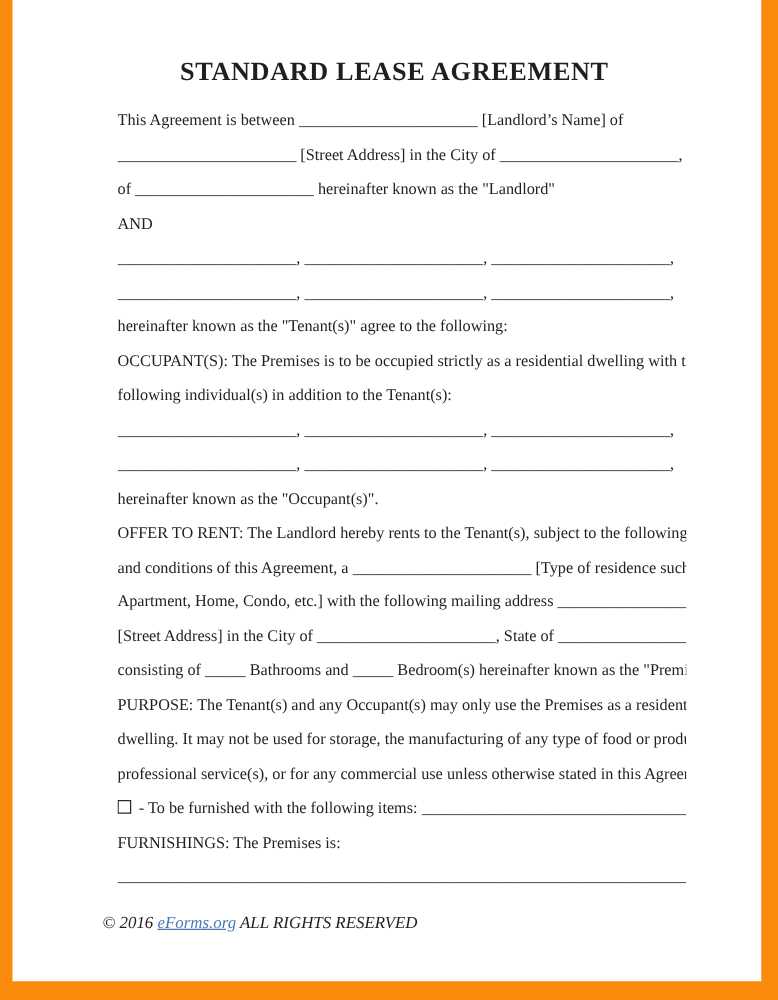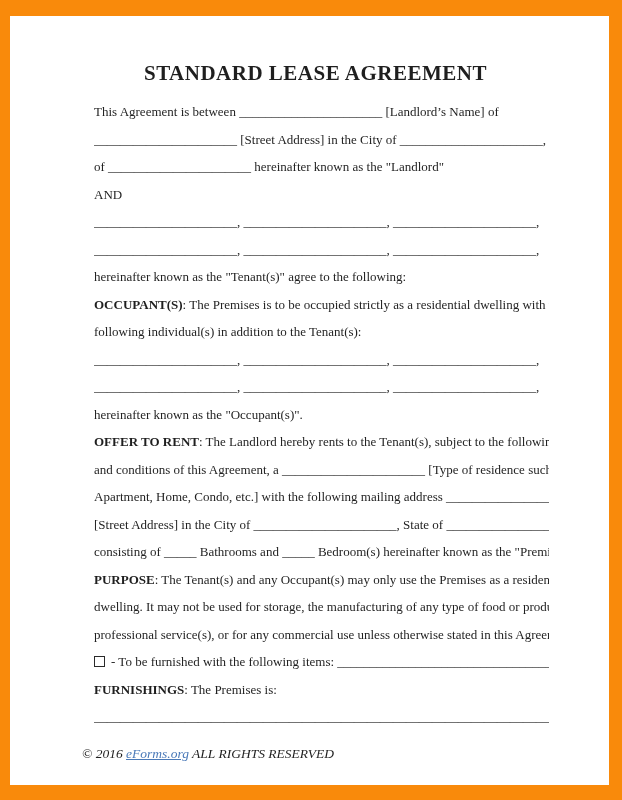--- a/index.html
+++ b/index.html
@@ -5,21 +5,21 @@
   :root{
     --border-color:#F98A0B;
     --text-color:#1f1f1f;
     --link-color:#4A79B8;
   }
   html,body{margin:0;padding:0;background:#fff;}
   .frame{
     width:622px;height:800px;
     box-sizing:border-box;
     background:var(--border-color);
-    padding:16px 13px 15px 10px;
+    padding:0 13px 15px 10px;
   }
   .page{
     width:100%;height:100%;
     box-sizing:border-box;
     background:#ffffff;
     padding:44px 60px 0 72px;
     font-family:"Liberation Serif","DejaVu Serif",serif;
     font-size:13px;
     color:var(--text-color);
     overflow:hidden;
@@ -33,21 +33,21 @@
     letter-spacing:0.5px;
     white-space:nowrap;
   }
   .line{
     height:27.5px;
     line-height:27.5px;
     white-space:pre;
     overflow:hidden;
     margin-left:12px;
   }
-  .line b{font-weight:bold;text-align:right;}
+  .line b{font-weight:normal;text-align:right;}
   .checkbox{
     display:inline-block;
     width:9px;height:9px;
     border:1.2px solid #2a2a2a;
     margin-right:6px;
     vertical-align:-1px;
     background:#fff;
   }
   .footer{
     height:27px;line-height:27px;

